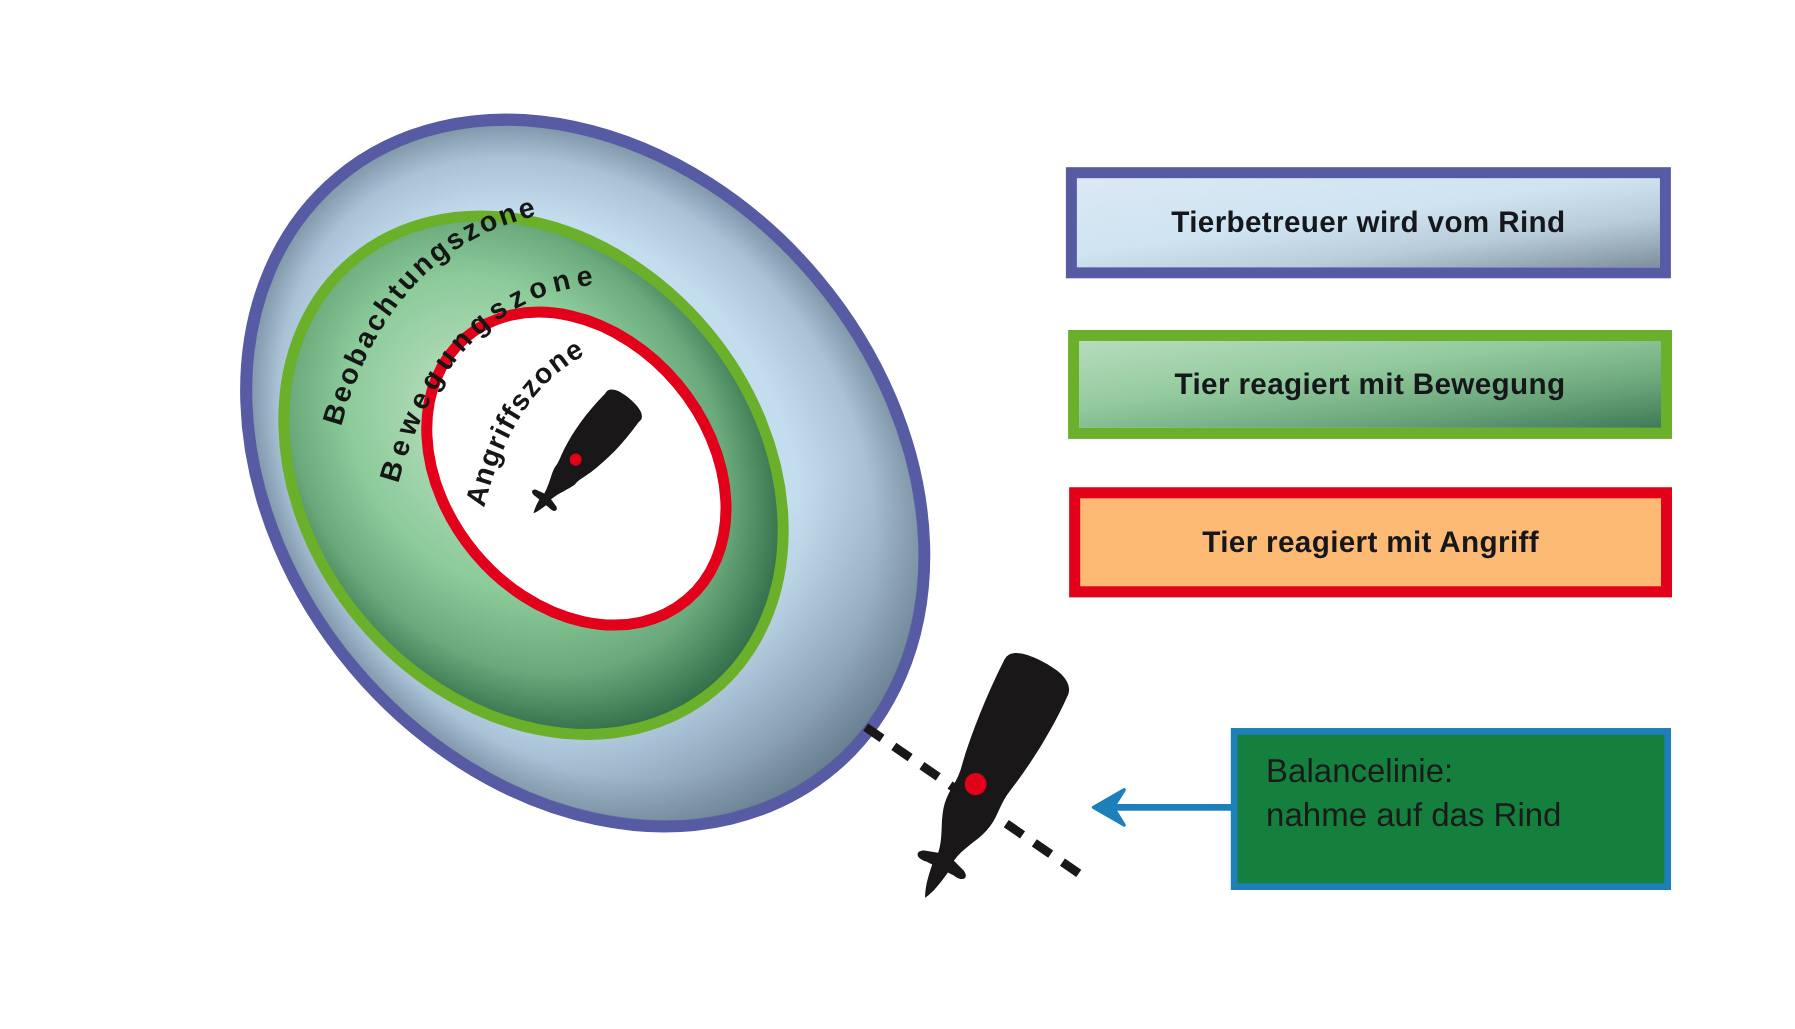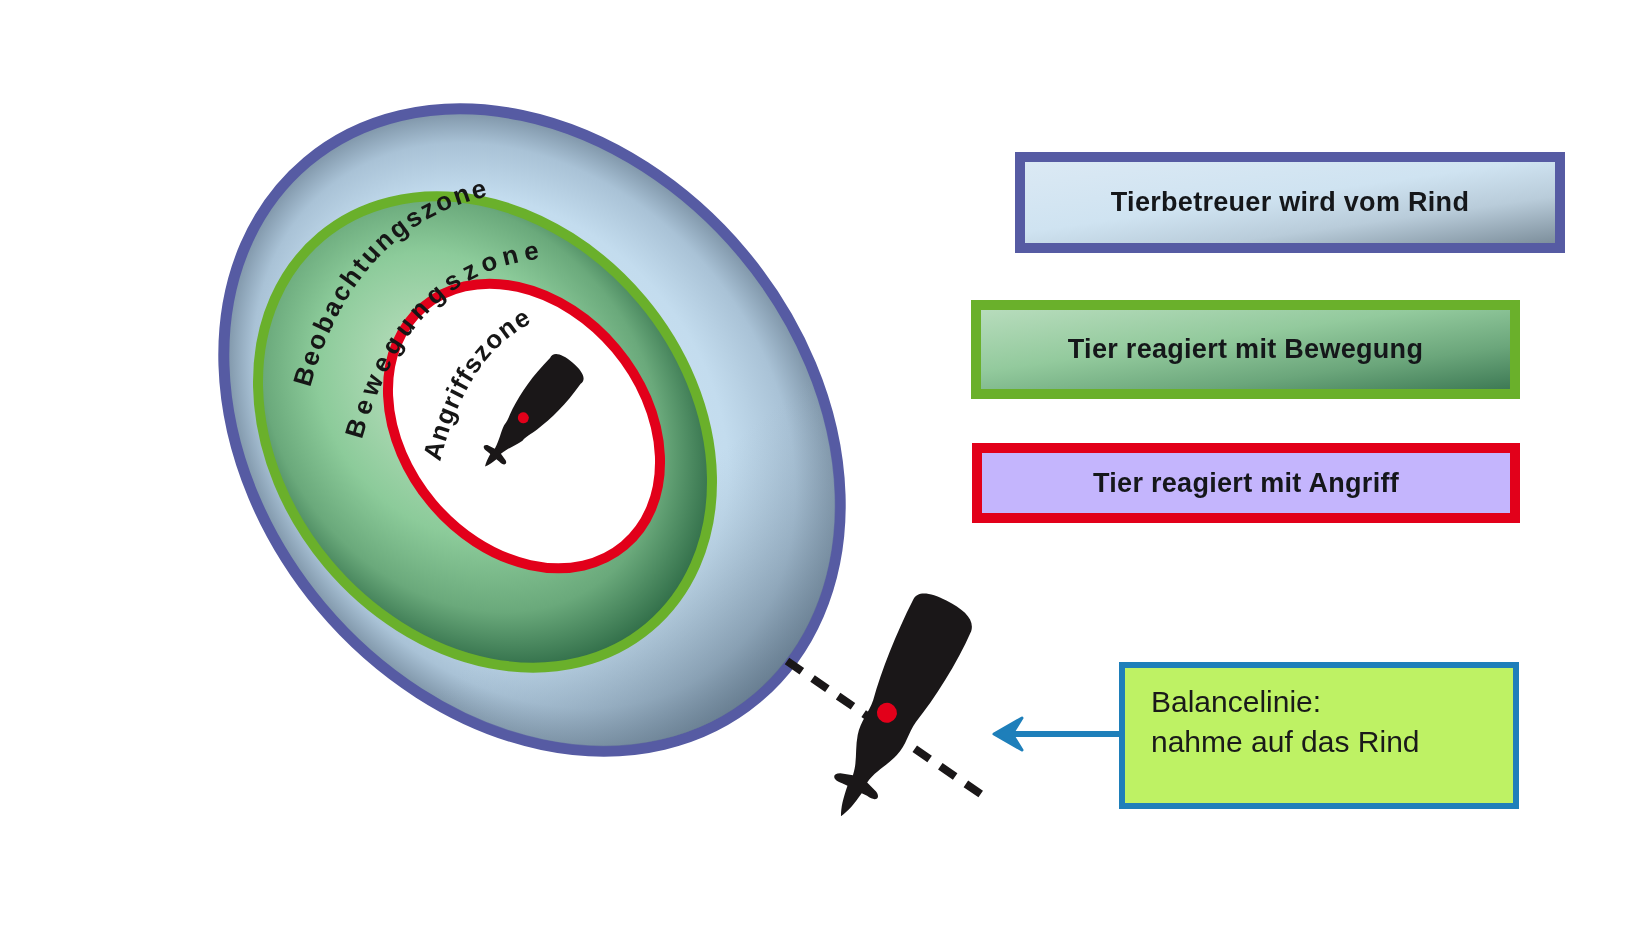--- a/index.html
+++ b/index.html
@@ -5,36 +5,36 @@
     html, body { margin: 0; padding: 0; background: #ffffff; }
     body { width: 1632px; height: 935px; position: relative; overflow: hidden; font-family: "Liberation Sans", sans-serif; }
     #stage { position: absolute; left: 0; top: 0; width: 1632px; height: 935px; }
     .legend-box {
       position: absolute; box-sizing: border-box; display: flex; flex-direction: column;
       align-items: center; justify-content: center; text-align: center;
       font-family: "Liberation Sans", sans-serif; font-weight: bold; color: #15171a;
       font-size: 27px; line-height: 39px; letter-spacing: 0.3px;
     }
     #box-observation {
-      left: 1015px; top: 152px; width: 550px; height: 101px; border: 10px solid #565ba3;
+      left: 969px; top: 152px; width: 550px; height: 101px; border: 10px solid #565ba3;
       background: linear-gradient(172deg, #dbe9f4 0%, #cfe3f1 45%, #b9ccda 70%, #7d8f9c 100%);
       gap: 36px;
     }
     #box-movement {
       left: 971px; top: 300px; width: 549px; height: 99px; border: 10px solid #6ab02b;
       background: linear-gradient(172deg, #b7dcbc 0%, #93ca9d 40%, #6ba67b 72%, #3e7a55 100%);
       text-align: center;
     }
     #box-attack {
-      left: 972px; top: 443px; width: 548px; height: 80px; border: 10px solid #e2001a;
-      background: #c4b5fd;
+      left: 972px; top: 443px; width: 548px; height: 100px; border: 10px solid #e2001a;
+      background: #fdba74;
     }
     #box-balance {
       position: absolute; box-sizing: border-box; left: 1119px; top: 662px; width: 400px; height: 147px;
-      border: 6px solid #1e7fba; background: #bef264;
+      border: 6px solid #1e7fba; background: #15803d;
       font-family: "Liberation Sans", sans-serif; font-weight: normal; color: #1a1a1a;
       font-size: 30px; line-height: 40px; padding: 14px 0 0 26px;
     }
     #box-balance div { white-space: nowrap; }
     .zone-label { font-family: "Liberation Sans", sans-serif; font-weight: bold; fill: #161616; }
   </style>
 </head>
 <body>
 
 <div id="stage">

